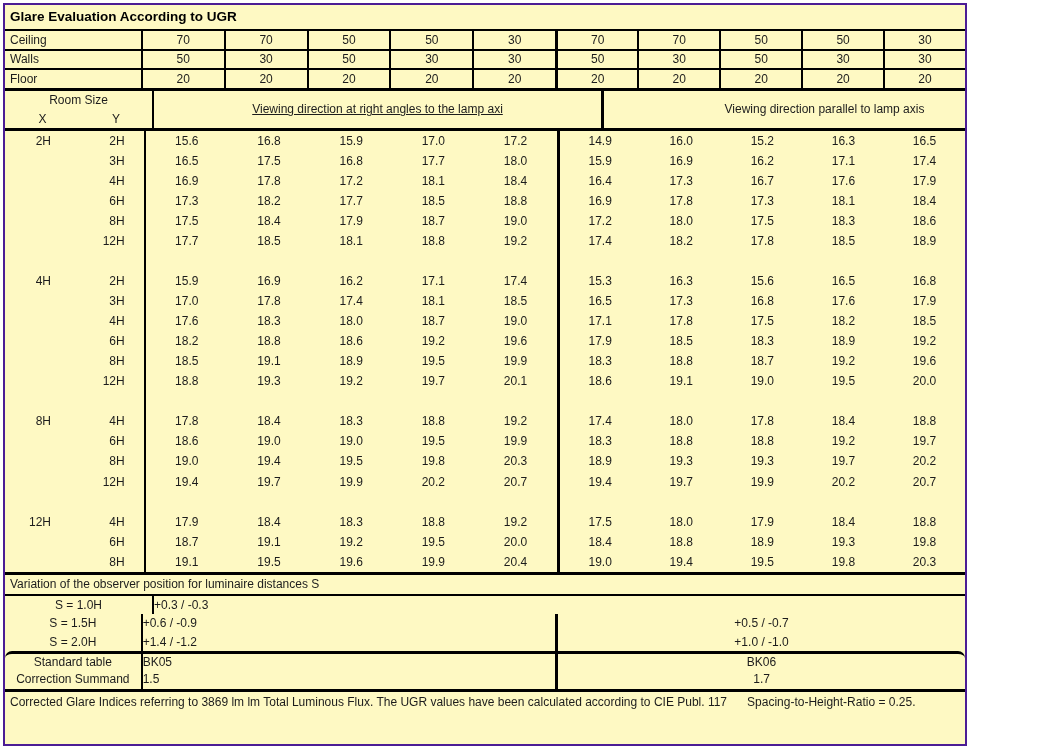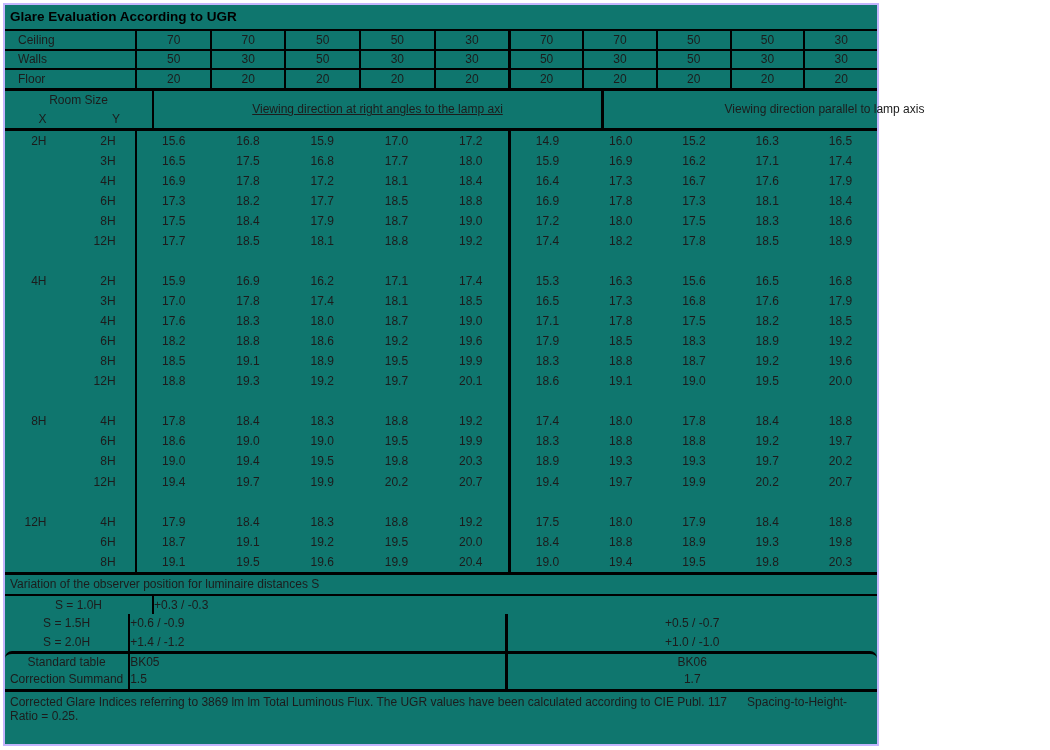--- a/index.html
+++ b/index.html
@@ -7,33 +7,33 @@
   body {
     width: 1050px; height: 750px;
     background: #ffffff;
     color: #1c1c1c;
     font-family: "Liberation Sans", "DejaVu Sans", sans-serif;
     font-size: 12px;
     position: relative;
   }
   .sheet {
     position: absolute; left: 3px; top: 3px;
-    width: 876px; height: 743px;
-    border: 2px solid #c4b5fd;
-    background: #0f766e;
+    width: 964px; height: 743px;
+    border: 2px solid #4c1d95;
+    background: #fef9c3;
   }
 
   
   .title-row { height: 24px; line-height: 24px; padding-left: 5px;
     font-weight: bold; font-size: 13.5px; color: #000; }
 
   
   .srow { display: flex; height: 19.67px; border-top: 2px solid #000; }
   .scell { display: flex; align-items: center; }
-  .scell.label { width: 147px; padding-left: 5px; margin-left: 8px; }
+  .scell.label { width: 147px; padding-left: 5px; }
   .scell.val { justify-content: center; border-left: 2px solid #000; }
   .scell.lv { width: 89.8px; }
   .scell.rv { width: 88.8px; }
   .scell.sep { border-left-width: 3px; }
 
   
   .header-band { display: grid;
     grid-template-columns: 75px 72px 449px 444px;
     grid-template-rows: 19px 18px;
     height: 40px; border-top: 3px solid #000; }

